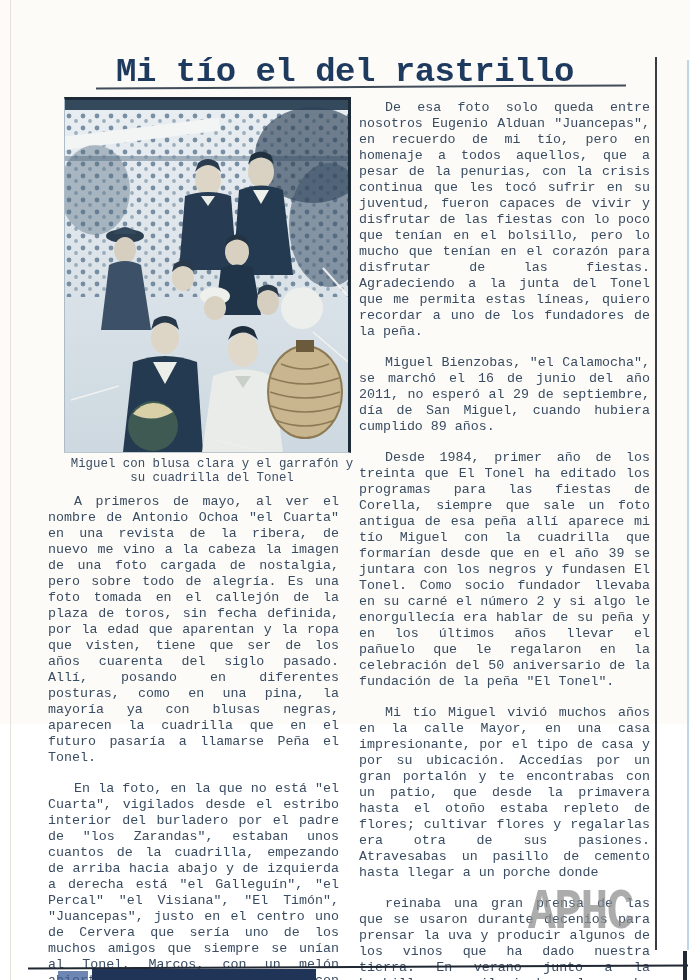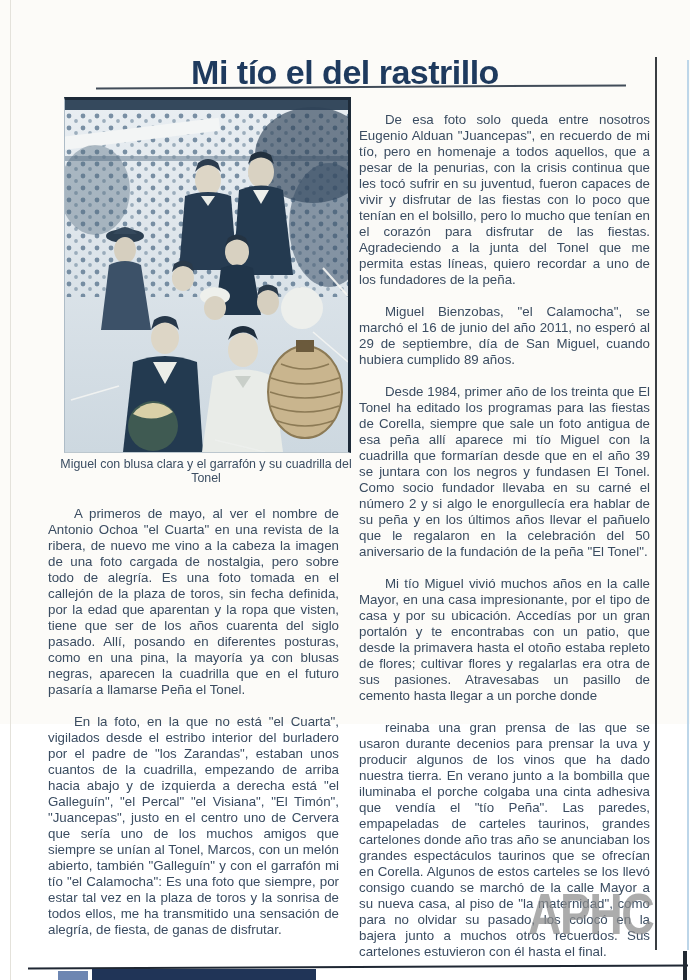--- a/index.html
+++ b/index.html
@@ -5,20 +5,21 @@
   html,body{margin:0;padding:0;}
   body{
     width:690px;height:980px;
     background:#ffffff;
     font-family:"Liberation Sans","DejaVu Sans",sans-serif;
     overflow:hidden;
   }
   .page{
     position:relative;width:690px;height:724px;
     background:#fcfbf8;
+    font-family:Liberation Mono, monospace;
   }
   
   .scan-edge-left{
     position:absolute;left:10px;top:0;width:1px;height:980px;
     background:#e4e2db;
   }
   
   .scan-edge-right{
     position:absolute;left:655px;top:57px;width:2px;height:893px;
     background:#393d42;
@@ -42,31 +43,31 @@
     position:absolute;left:64px;top:97px;width:283px;height:352px;
     border-top:3px solid #1d2a38;
     border-right:3px solid #1d2a38;
     border-left:1px solid #aebcc7;
     border-bottom:1px solid #bcc7ce;
     background:#e3e9ee;
     overflow:hidden;
   }
   .photo-frame svg{display:block;}
   .photo-caption{
-    position:absolute;left:58px;top:457px;width:296px;
+    position:absolute;left:64px;top:457px;width:296px;
     text-align:center;
     font-size:12.4px;color:#3c4e63;
   }
   .col{
     position:absolute;width:291px;
     color:#3a4c61;
     font-size:13.3px;line-height:16px;
     text-align:justify;
   }
-  .col p{margin:16px 0 15px 0;text-indent:26px;}
+  .col p{margin:4px 0 15px 0;text-indent:26px;}
   .col-left{left:48px;top:490px;}
   .col-right{left:359px;top:96px;}
   .watermark{
     position:absolute;left:528px;top:880px;
     font-size:58px;font-weight:bold;letter-spacing:-2px;
     color:#8d8d8d;opacity:0.72;
     transform:scaleX(0.8);transform-origin:left top;
     z-index:5;
   }
   

